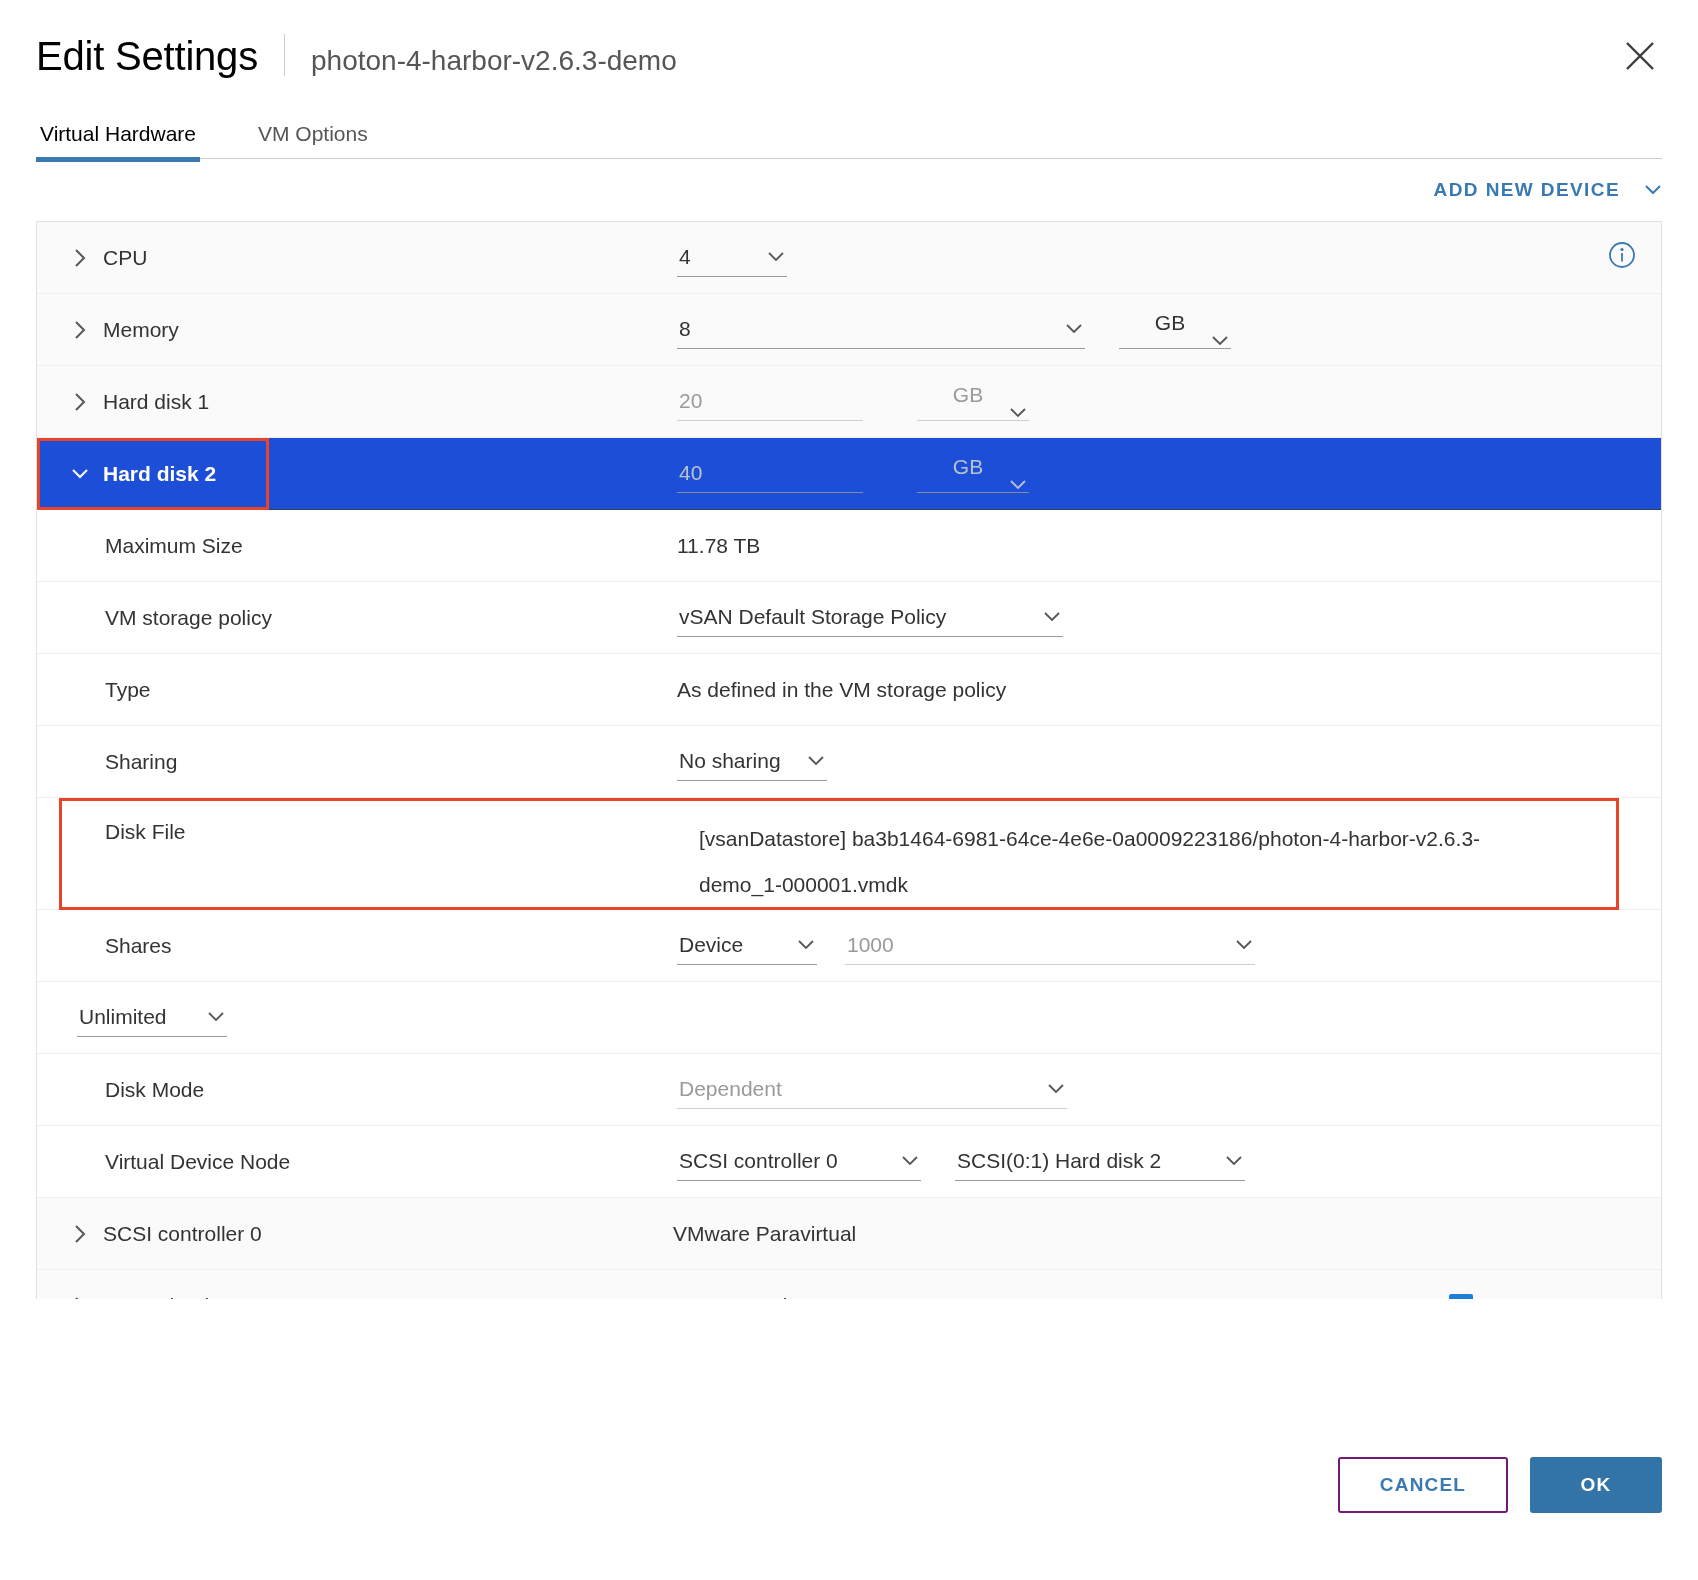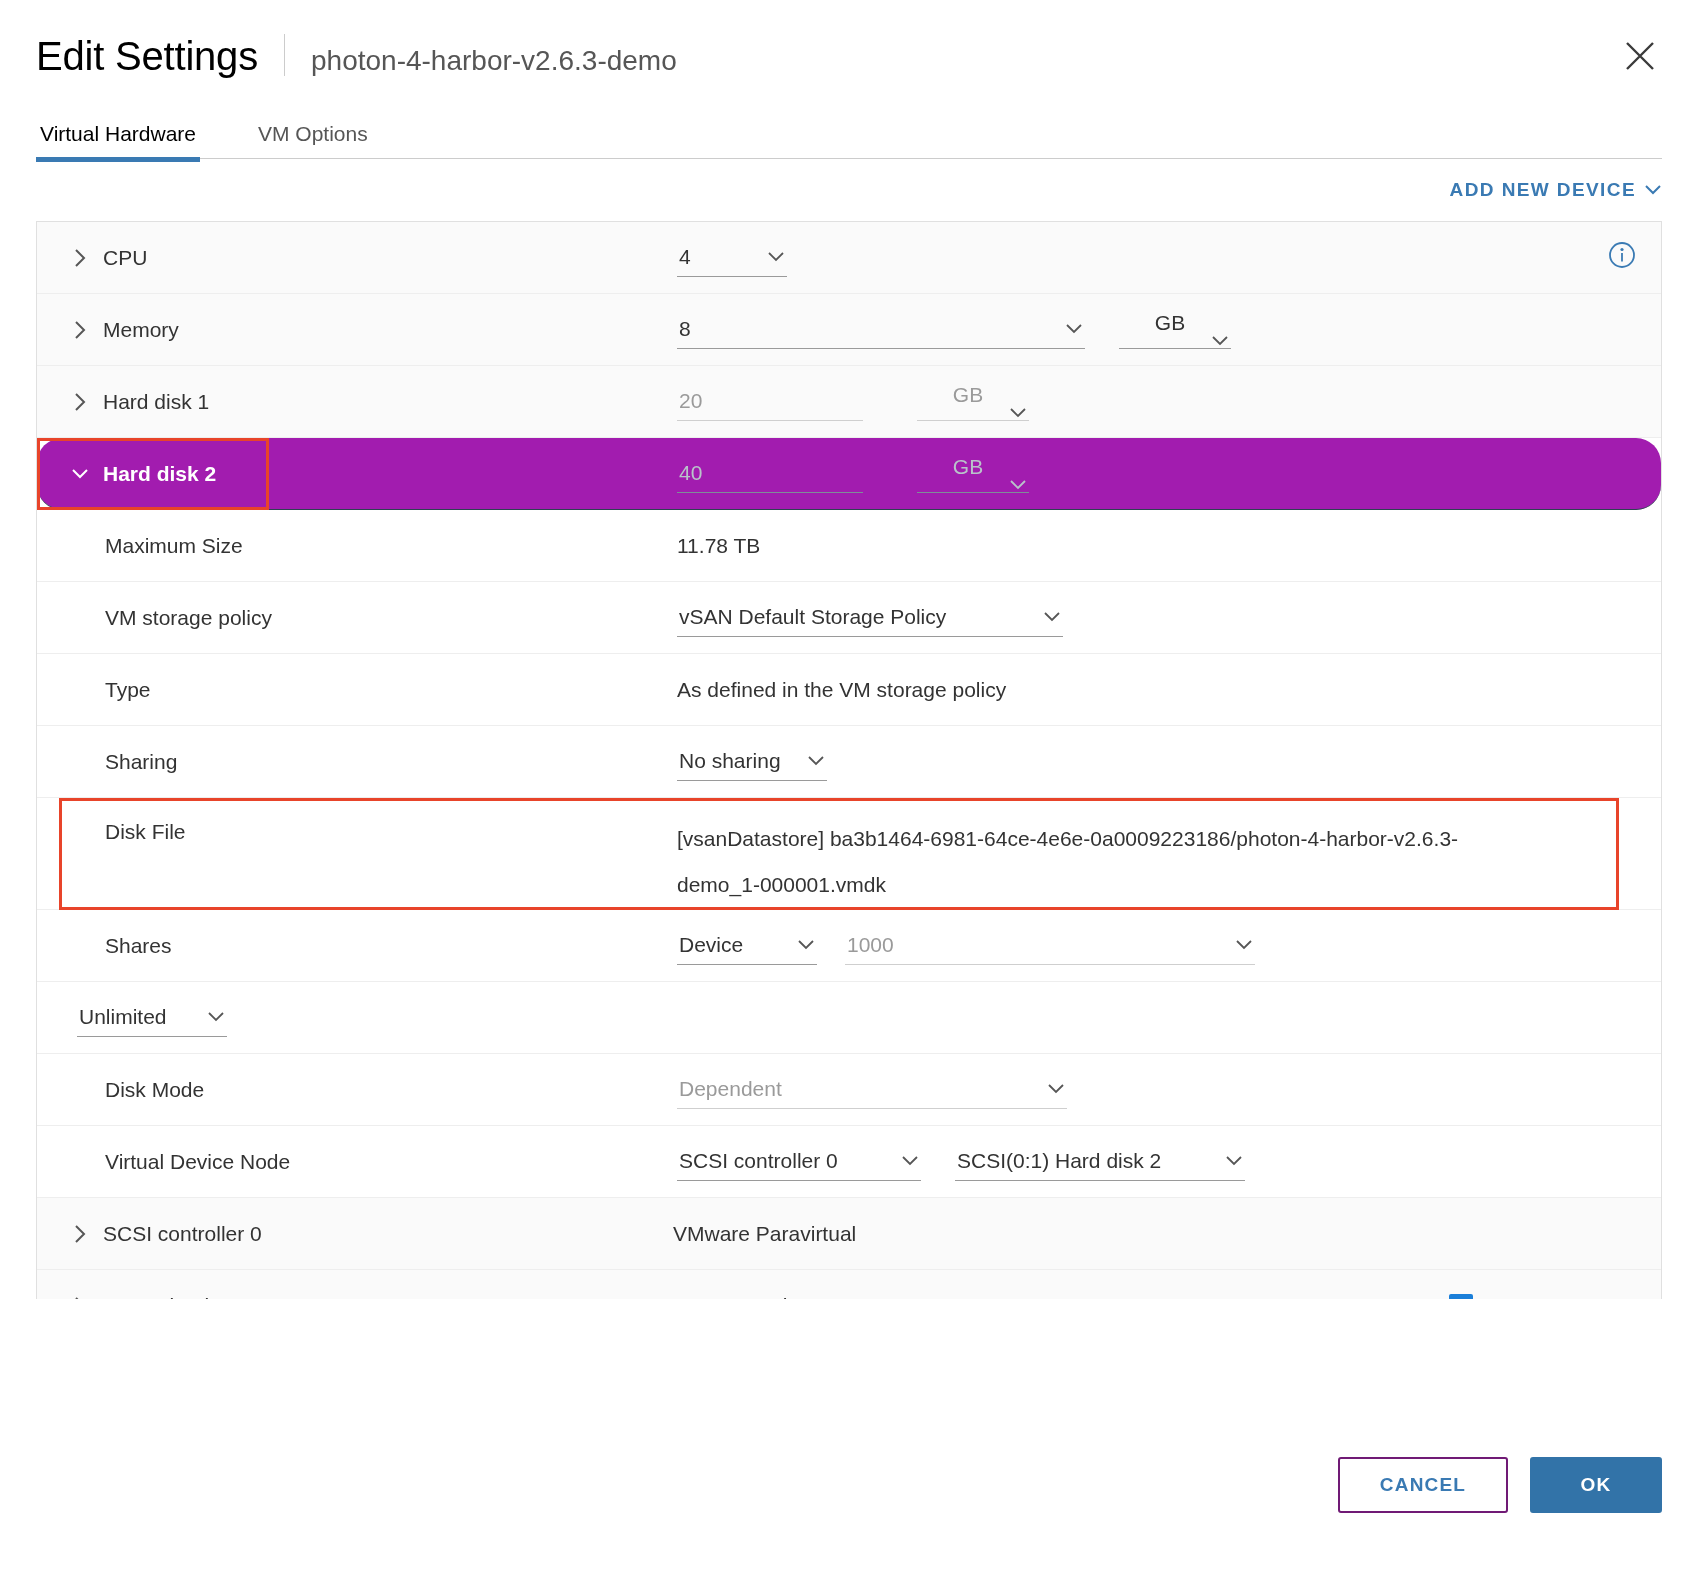--- a/index.html
+++ b/index.html
@@ -96,21 +96,21 @@
     align-items: center;
     justify-content: flex-end;
   }
   .add-device {
     font-size: 19px;
     font-weight: 600;
     letter-spacing: 1.4px;
     color: #3a7ab3;
     cursor: pointer;
     display: flex;
-    gap: 8px;
+    gap: 24px;
   }
 
   
   .table {
     margin: 0 36px;
     border: 1px solid #e0e0e0;
     border-bottom: none;
     height: 1078px;
     overflow: hidden;
     position: relative;
@@ -118,24 +118,23 @@
   .row {
     display: flex;
     align-items: center;
     border-bottom: 1px solid #eeeeee;
     min-height: 72px;
     background: #ffffff;
     padding: 0;
   }
   .row.shaded { background: #fafafa; }
   .row.selected {
-    background: #a21caf;
+    background: #1d4ed8;
     border-bottom: 1px solid #2d4251;
     color: #ffffff;
-    border-radius: 25px;
   }
   .row.selected .cell-label { color: #ffffff; font-weight: 700; }
 
   .cell-label {
     width: 600px;
     flex: 0 0 600px;
     display: flex;
     align-items: center;
     font-size: 21px;
     color: #333333;
@@ -216,20 +215,21 @@
     z-index: 5;
   }
   #ann-harddisk2 { left: 0px;  top: 0px; width: 232px; height: 72px; }
   #ann-diskfile  { left: 22px; top: 0px; width: 1560px; height: 112px; }
 
   
   .row.diskfile {
     min-height: 112px;
     align-items: flex-start;
     position: relative;
+    gap: 22px;
   }
   .row.diskfile .cell-label { align-items: flex-start; padding-top: 22px; }
   .row.diskfile .cell-value { align-items: flex-start; padding-top: 18px; }
   .diskfile-text {
     font-size: 21px;
     line-height: 46px;
     color: #333333;
     max-width: 800px;
     word-break: break-word;
   }

